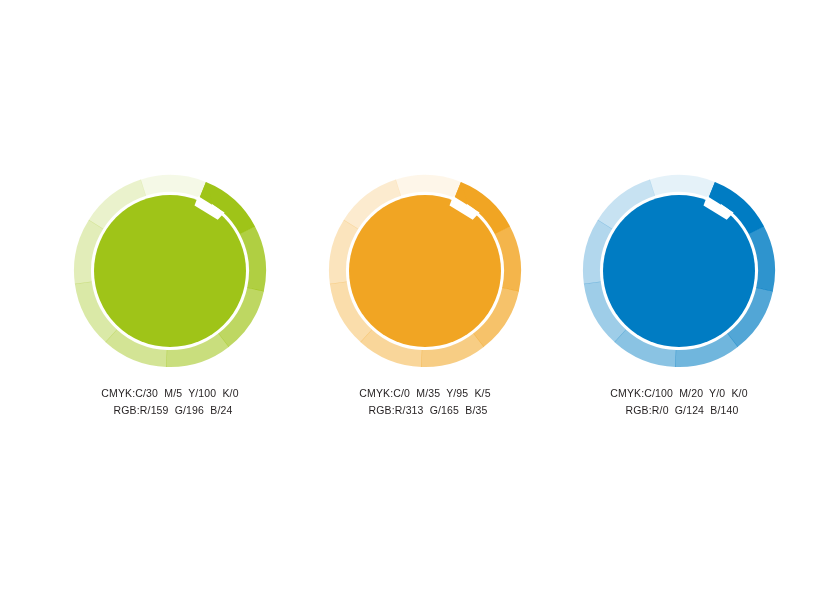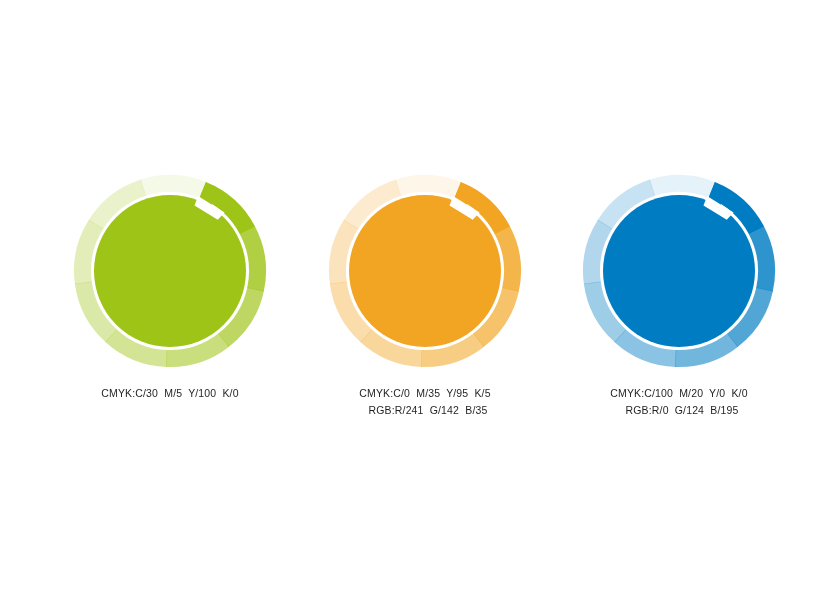--- a/index.html
+++ b/index.html
@@ -69,20 +69,21 @@
           <path d="M43.93 113.36 A96 96 0 0 1 57.90 48.63 L72.26 57.73 A79 79 0 0 0 60.77 110.99 Z" fill="#9FC418" fill-opacity="0.3"></path>
           <path d="M57.59 49.13 A96 96 0 0 1 109.89 8.52 L115.05 24.72 A79 79 0 0 0 72.00 58.14 Z" fill="#9FC418" fill-opacity="0.22"></path>
           <path d="M109.33 8.70 A96 96 0 0 1 175.51 11.21 L169.04 26.93 A79 79 0 0 0 114.59 24.87 Z" fill="#9FC418" fill-opacity="0.1"></path>
           <circle cx="139" cy="100" r="76" fill="#9FC418"></circle>
           <path d="M174.96 10.99 L167.47 29.53 L181.50 36.99 A96 96 0 0 0 174.96 10.99 Z" fill="#9FC418"></path>
           <path d="M167.02 25.07 L163.51 34.43 L186.74 48.81 L193.56 41.49 Z" fill="#ffffff"></path>
         </svg>
       </div>
       <div class="swatch-caption">
         <div class="caption-line cmyk-line">CMYK:C/30  M/5  Y/100  K/0</div>
+        <div class="caption-line rgb-line">RGB:R/159  G/196  B/24</div>
       </div>
     </div>
     <div class="swatch" style="left: 286px; top: 171px;">
       <div class="swatch-figure">
         <svg viewBox="0 0 278 200" width="278" height="200">
           <path d="M174.96 10.99 A96 96 0 0 1 224.04 55.45 L208.98 63.34 A79 79 0 0 0 168.59 26.75 Z" fill="#F1A523" fill-opacity="1"></path>
           <path d="M223.76 54.93 A96 96 0 0 1 232.78 120.53 L216.17 116.90 A79 79 0 0 0 208.75 62.91 Z" fill="#F1A523" fill-opacity="0.82"></path>
           <path d="M232.90 119.96 A96 96 0 0 1 197.64 176.01 L187.26 162.55 A79 79 0 0 0 216.27 116.43 Z" fill="#F1A523" fill-opacity="0.68"></path>
           <path d="M198.10 175.65 A96 96 0 0 1 135.06 195.92 L135.76 178.93 A79 79 0 0 0 187.64 162.25 Z" fill="#F1A523" fill-opacity="0.56"></path>
           <path d="M135.65 195.94 A96 96 0 0 1 74.33 170.95 L85.78 158.38 A79 79 0 0 0 136.24 178.95 Z" fill="#F1A523" fill-opacity="0.46"></path>
@@ -90,21 +91,21 @@
           <path d="M43.93 113.36 A96 96 0 0 1 57.90 48.63 L72.26 57.73 A79 79 0 0 0 60.77 110.99 Z" fill="#F1A523" fill-opacity="0.3"></path>
           <path d="M57.59 49.13 A96 96 0 0 1 109.89 8.52 L115.05 24.72 A79 79 0 0 0 72.00 58.14 Z" fill="#F1A523" fill-opacity="0.22"></path>
           <path d="M109.33 8.70 A96 96 0 0 1 175.51 11.21 L169.04 26.93 A79 79 0 0 0 114.59 24.87 Z" fill="#F1A523" fill-opacity="0.1"></path>
           <circle cx="139" cy="100" r="76" fill="#F1A523"></circle>
           <path d="M174.96 10.99 L167.47 29.53 L181.50 36.99 A96 96 0 0 0 174.96 10.99 Z" fill="#F1A523"></path>
           <path d="M167.02 25.07 L163.51 34.43 L186.74 48.81 L193.56 41.49 Z" fill="#ffffff"></path>
         </svg>
       </div>
       <div class="swatch-caption">
         <div class="caption-line cmyk-line">CMYK:C/0  M/35  Y/95  K/5</div>
-        <div class="caption-line rgb-line">RGB:R/241  G/142  B/35</div>
+        <div class="caption-line rgb-line">RGB:R/313  G/165  B/35</div>
       </div>
     </div>
     <div class="swatch" style="left: 540px; top: 171px;">
       <div class="swatch-figure">
         <svg viewBox="0 0 278 200" width="278" height="200">
           <path d="M174.96 10.99 A96 96 0 0 1 224.04 55.45 L208.98 63.34 A79 79 0 0 0 168.59 26.75 Z" fill="#007CC3" fill-opacity="1"></path>
           <path d="M223.76 54.93 A96 96 0 0 1 232.78 120.53 L216.17 116.90 A79 79 0 0 0 208.75 62.91 Z" fill="#007CC3" fill-opacity="0.82"></path>
           <path d="M232.90 119.96 A96 96 0 0 1 197.64 176.01 L187.26 162.55 A79 79 0 0 0 216.27 116.43 Z" fill="#007CC3" fill-opacity="0.68"></path>
           <path d="M198.10 175.65 A96 96 0 0 1 135.06 195.92 L135.76 178.93 A79 79 0 0 0 187.64 162.25 Z" fill="#007CC3" fill-opacity="0.56"></path>
           <path d="M135.65 195.94 A96 96 0 0 1 74.33 170.95 L85.78 158.38 A79 79 0 0 0 136.24 178.95 Z" fill="#007CC3" fill-opacity="0.46"></path>
@@ -112,16 +113,16 @@
           <path d="M43.93 113.36 A96 96 0 0 1 57.90 48.63 L72.26 57.73 A79 79 0 0 0 60.77 110.99 Z" fill="#007CC3" fill-opacity="0.3"></path>
           <path d="M57.59 49.13 A96 96 0 0 1 109.89 8.52 L115.05 24.72 A79 79 0 0 0 72.00 58.14 Z" fill="#007CC3" fill-opacity="0.22"></path>
           <path d="M109.33 8.70 A96 96 0 0 1 175.51 11.21 L169.04 26.93 A79 79 0 0 0 114.59 24.87 Z" fill="#007CC3" fill-opacity="0.1"></path>
           <circle cx="139" cy="100" r="76" fill="#007CC3"></circle>
           <path d="M174.96 10.99 L167.47 29.53 L181.50 36.99 A96 96 0 0 0 174.96 10.99 Z" fill="#007CC3"></path>
           <path d="M167.02 25.07 L163.51 34.43 L186.74 48.81 L193.56 41.49 Z" fill="#ffffff"></path>
         </svg>
       </div>
       <div class="swatch-caption">
         <div class="caption-line cmyk-line">CMYK:C/100  M/20  Y/0  K/0</div>
-        <div class="caption-line rgb-line">RGB:R/0  G/124  B/195</div>
+        <div class="caption-line rgb-line">RGB:R/0  G/124  B/140</div>
       </div>
     </div>
   </div>
 
 </body></html>

